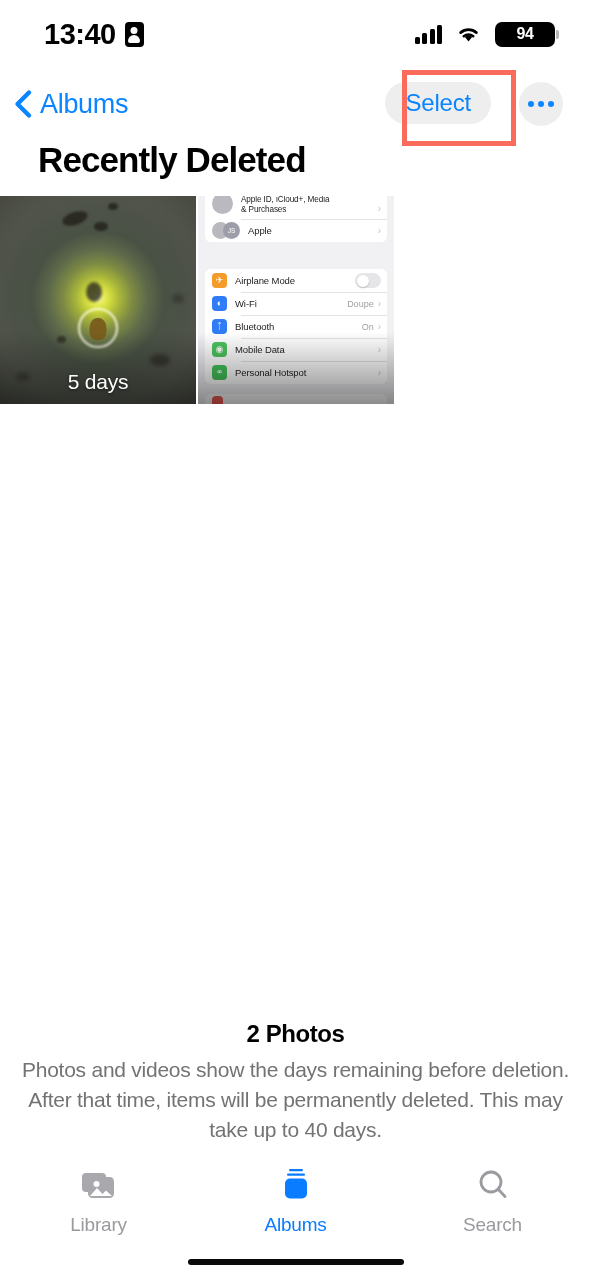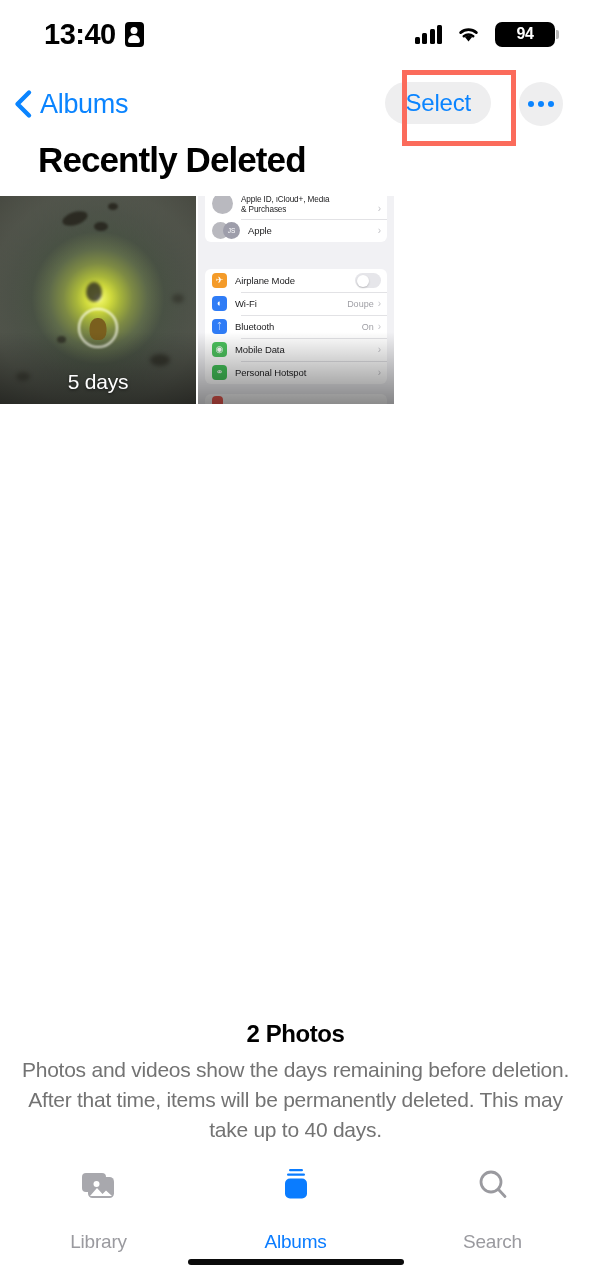--- a/index.html
+++ b/index.html
@@ -166,21 +166,21 @@
   }
   .footer-count{ font-size:24px; font-weight:700; color:#000; letter-spacing:-0.4px; }
   .footer-desc{ margin-top:7px; font-size:21px; line-height:1.42; color:#737373;
     letter-spacing:-0.25px; }
 
   
   .tabbar{
     position:absolute; left:0; bottom:0; width:591px; height:125px;
     display:flex; align-items:flex-start; padding-top:10px;
   }
-  .tab{ flex:1; display:flex; flex-direction:column; align-items:center; gap:24px;
+  .tab{ flex:1; display:flex; flex-direction:column; align-items:center; gap:7px;
     cursor:pointer; }
   .tab-label{ font-size:19px; color:#9a9a9f; letter-spacing:-0.2px; }
   .tab.active .tab-label{ color:#0a7cff; }
   .tab-ico{ width:44px; height:42px; position:relative; }
 
   .home-indicator{
     position:absolute; left:50%; transform:translateX(-50%); bottom:15px;
     width:216px; height:6px; border-radius:3px; background:#0b0b0b;
   }
 </style>

